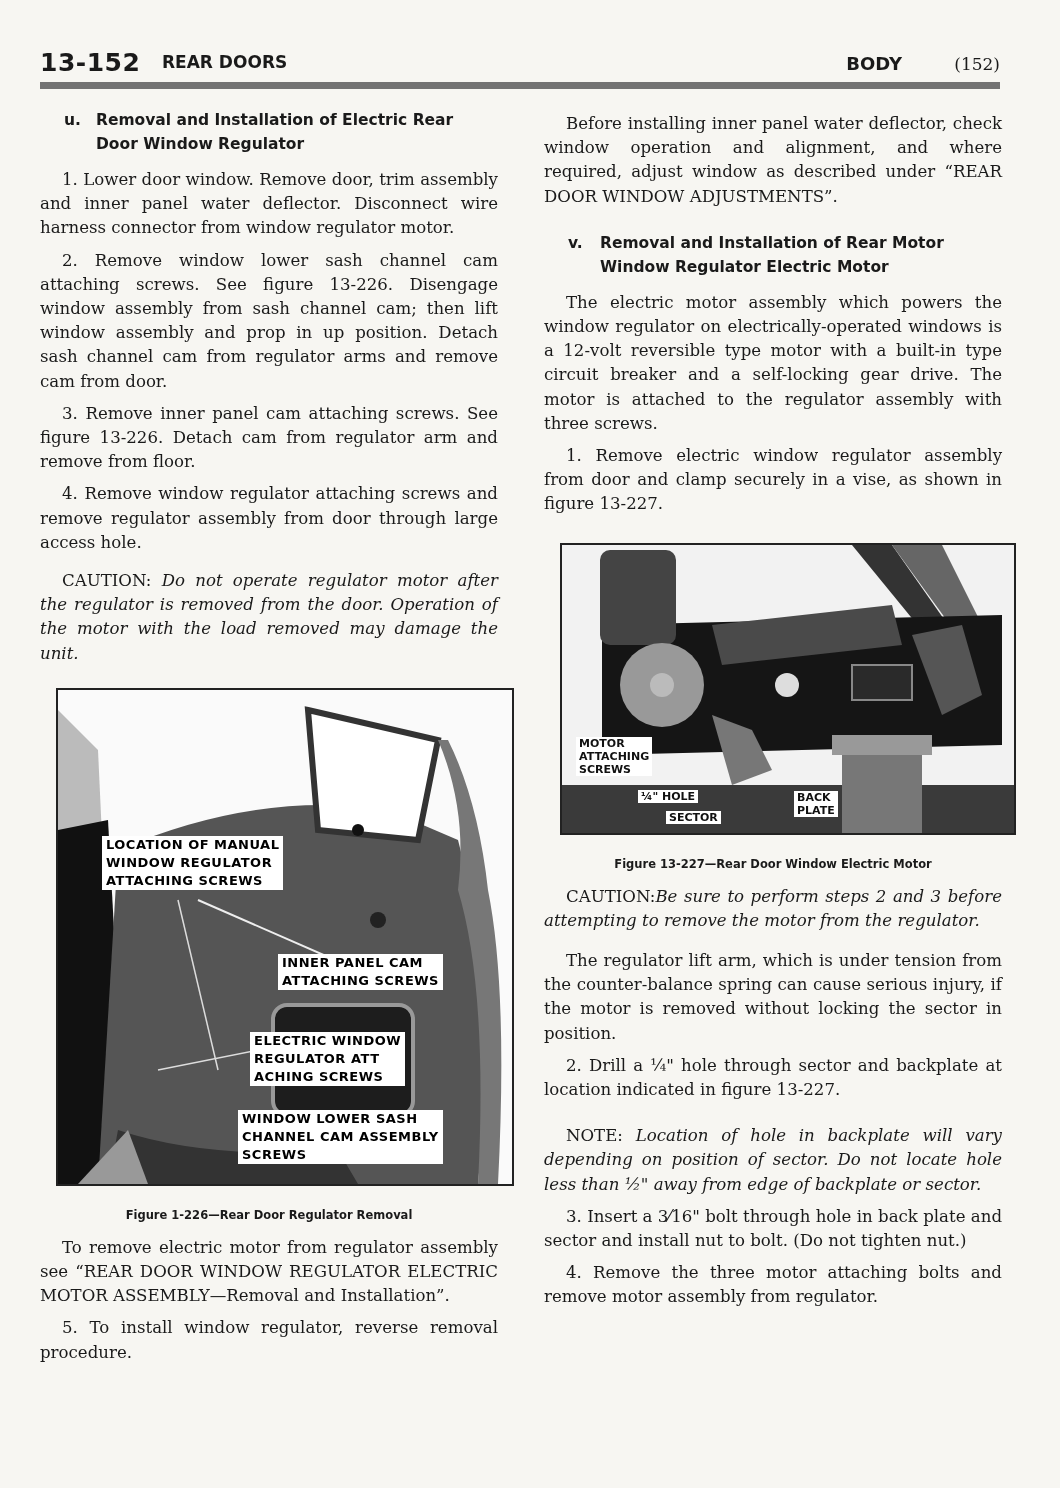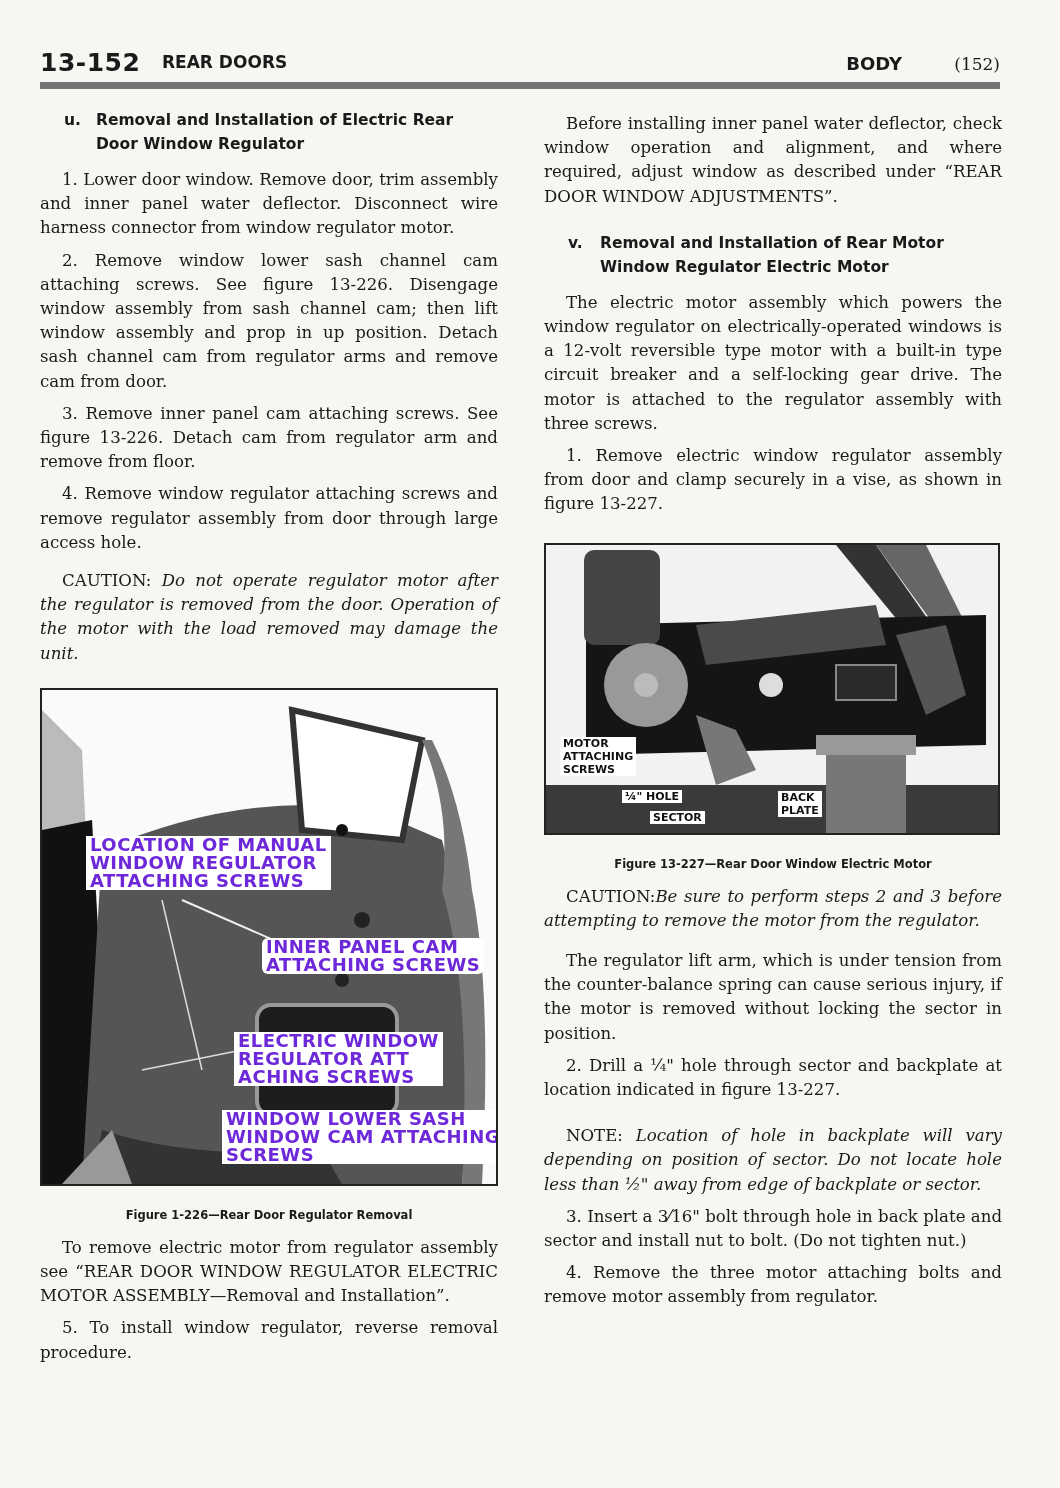--- a/index.html
+++ b/index.html
@@ -13,25 +13,25 @@
   .hdr .body { position: absolute; right: 98px; top: 5px; font-family: "DejaVu Sans", sans-serif; font-weight: bold; font-size: 18px; }
   .hdr .pg { position: absolute; right: 0; top: 6px; font-size: 17px; }
   .col { position: absolute; width: 458px; }
   .colL { left: 40px; top: 108px; }
   .colR { left: 544px; top: 112px; }
   .heading { font-family: "DejaVu Sans", sans-serif; font-weight: bold; font-size: 15.5px; line-height: 24px; margin: 0 0 12px 0; padding-left: 56px; text-indent: -32px; }
   .heading .lt { display: inline-block; width: 32px; text-indent: 0; }
   p { margin: 0 0 8px 0; font-size: 16.6px; line-height: 24.2px; text-align: justify; text-indent: 22px; }
   p i { font-style: italic; }
   .caution-lbl { font-style: normal; }
-  .figure { border: 2px solid #222; background: #2a2a2a; position: relative; overflow: hidden; }
+  .figure { border: 2px solid #222; background: #2a2a2a; position: relative; overflow: hidden; margin-left: 16px; }
   .fig1 { width: 454px; height: 494px; margin-top: 22px; background: #fafafa; }
   .fig2 { width: 452px; height: 288px; margin-top: 26px; background: #3a3a3a; }
   .caption { font-family: "DejaVu Sans", sans-serif; font-weight: bold; font-size: 11.5px; text-align: center; margin: 22px 0 14px 0; }
-  .lbl { position: absolute; background: #fff; color: #6d28d9; font-family: "DejaVu Sans", sans-serif; font-weight: bold; font-size: 18px; line-height: 18px; padding: 0 4px; letter-spacing: 0.5px; white-space: nowrap; }
+  .lbl { position: absolute; background: #fff; color: #000000; font-family: "DejaVu Sans", sans-serif; font-weight: bold; font-size: 13px; line-height: 18px; padding: 0 4px; letter-spacing: 0.5px; white-space: nowrap; }
   .lbl2 { position: absolute; background: #fff; color: #111; font-family: "DejaVu Sans", sans-serif; font-weight: bold; font-size: 11px; line-height: 13px; padding: 0 3px; white-space: nowrap; }
 </style>
 </head>
 <body>
 
 <div class="hdr">
   <span class="pn">13-152</span>
   <span class="sec">REAR DOORS</span>
   <span class="body">BODY</span>
   <span class="pg">(152)</span>
@@ -66,32 +66,32 @@
       <circle cx="300" cy="290" r="7" fill="#222"></circle>
       <line x1="140" y1="210" x2="300" y2="280" stroke="#eee" stroke-width="2"></line>
       <line x1="100" y1="380" x2="200" y2="360" stroke="#ddd" stroke-width="1.5"></line>
       <line x1="120" y1="210" x2="160" y2="380" stroke="#ddd" stroke-width="1.5"></line>
     </svg>
     <div class="lbl" style="left:44px;top:146px;">
       <div>LOCATION OF MANUAL</div>
       <div>WINDOW REGULATOR</div>
       <div>ATTACHING SCREWS</div>
     </div>
-    <div class="lbl" style="left:220px;top:248px;border-radius:6px;">
+    <div class="lbl" style="left:220px;top:264px;">
       <div>INNER PANEL CAM</div>
       <div>ATTACHING SCREWS</div>
     </div>
     <div class="lbl" style="left:192px;top:342px;">
       <div>ELECTRIC WINDOW</div>
       <div>REGULATOR ATT</div>
       <div>ACHING SCREWS</div>
     </div>
     <div class="lbl" style="left:180px;top:420px;">
       <div>WINDOW LOWER SASH</div>
-      <div>WINDOW CAM ATTACHING</div>
+      <div>CHANNEL CAM ASSEMBLY</div>
       <div>SCREWS</div>
     </div>
   </div>
   <div class="caption">Figure 1-226—Rear Door Regulator Removal</div>
   <p>To remove electric motor from regulator assembly see “REAR DOOR WINDOW REGULATOR ELECTRIC MOTOR ASSEMBLY—Removal and Installation”.</p>
   <p>5. To install window regulator, reverse removal procedure.</p>
 </div>
 
 <div class="col colR">
   <p>Before installing inner panel water deflector, check window operation and alignment, and where required, adjust window as described under “REAR DOOR WINDOW ADJUSTMENTS”.</p>

